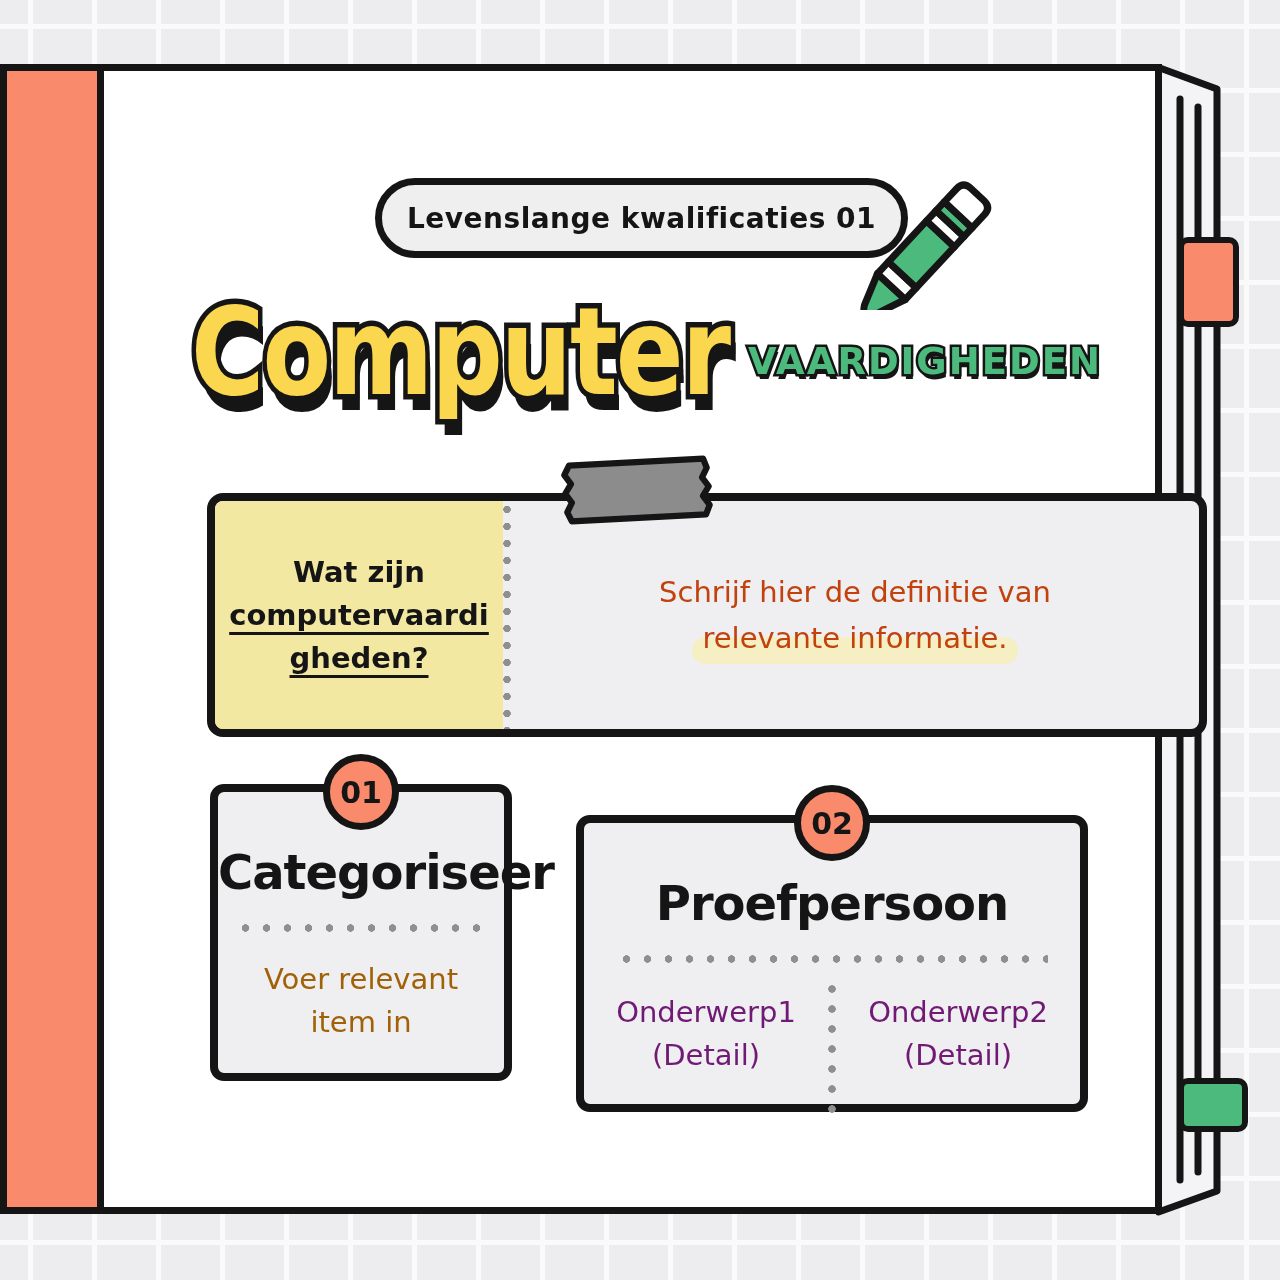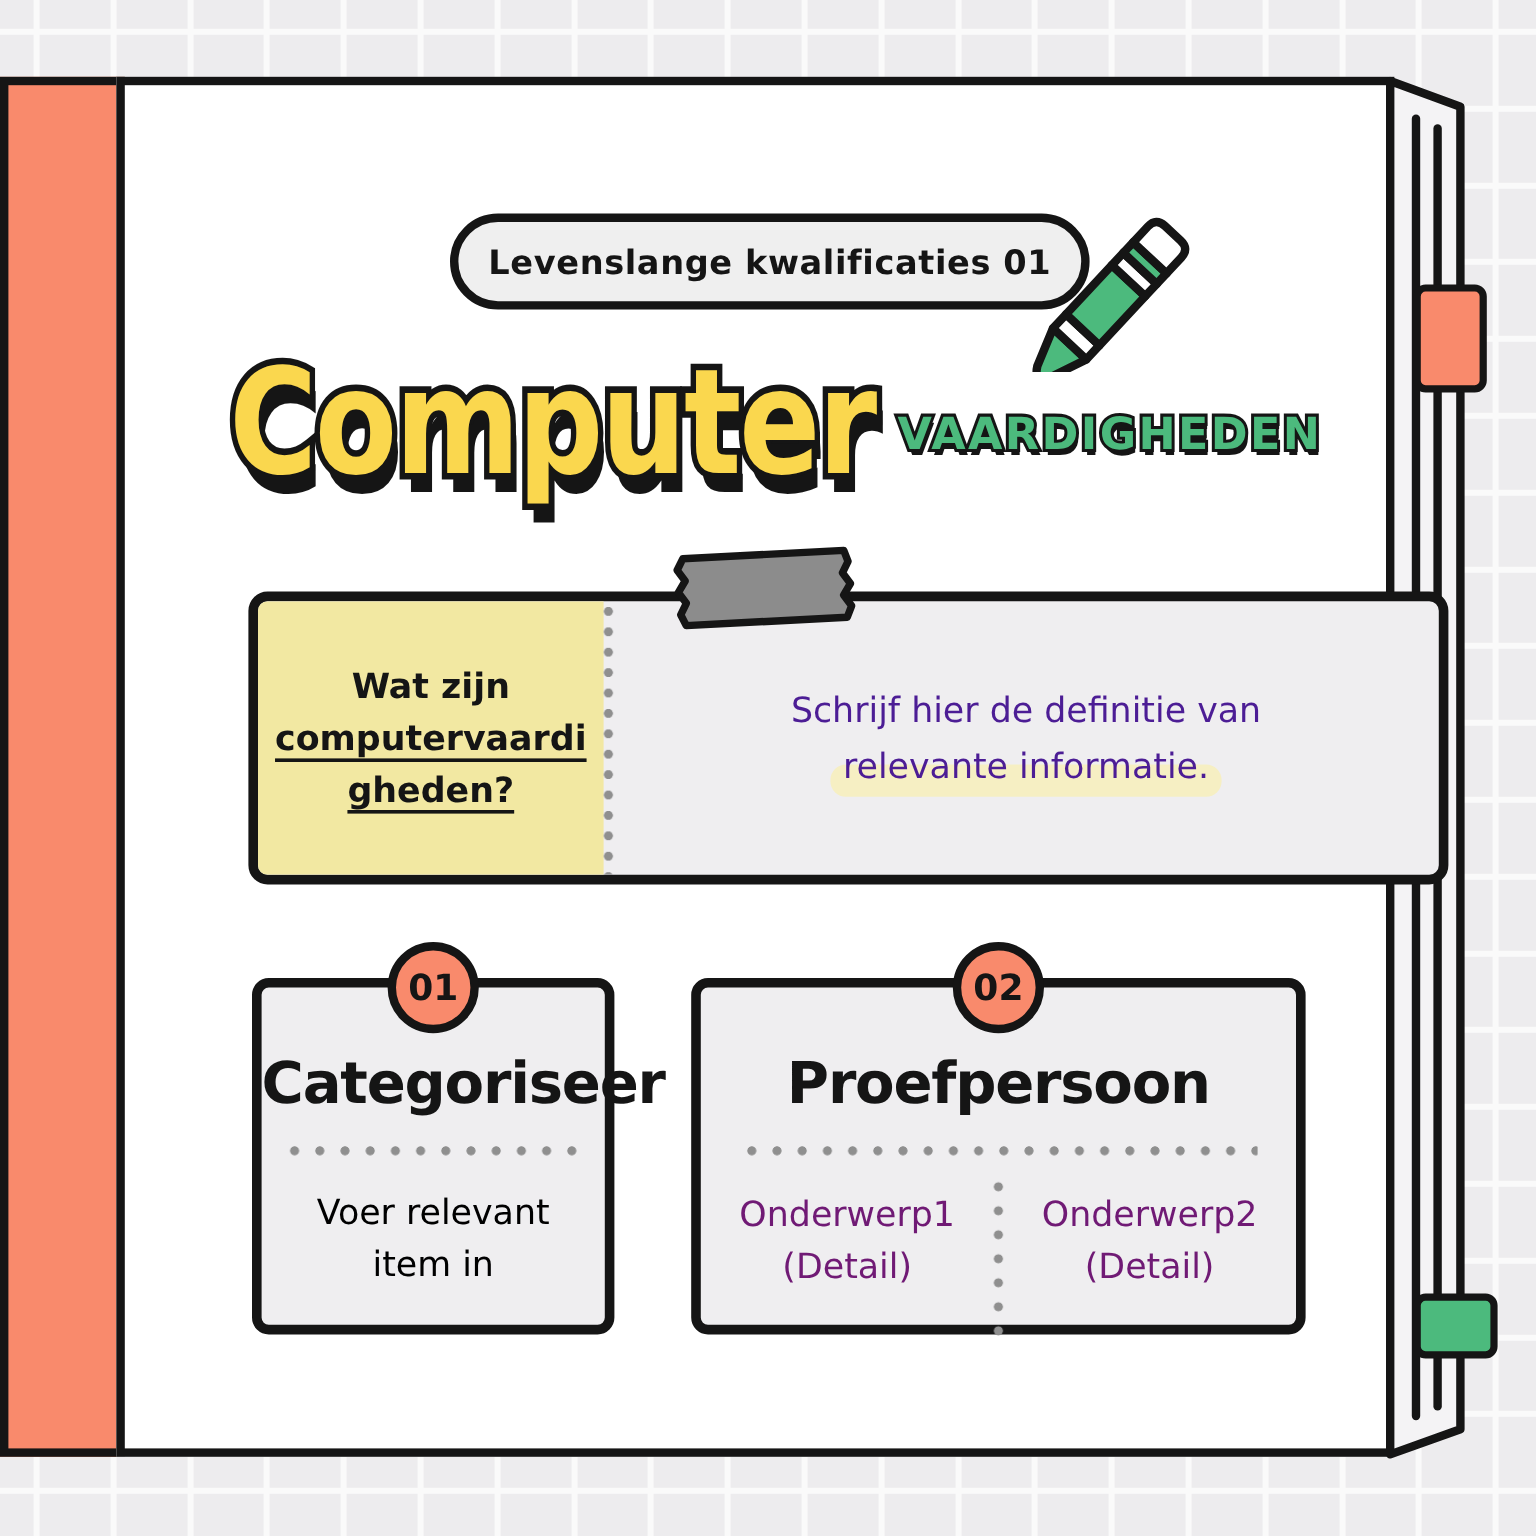--- a/index.html
+++ b/index.html
@@ -45,41 +45,41 @@
 
   
   .defbox{left:207px;top:493px;width:1000px;height:244px;border:8px solid var(--ink);
     border-radius:16px;background:var(--panel_gray);display:flex;overflow:hidden;}
   .q-panel{width:288px;background:var(--pale_yellow);display:flex;flex-direction:column;
     justify-content:center;align-items:center;text-align:center;}
   .q-panel span{font-size:29px;font-weight:bold;line-height:43px;}
   .q-panel span.u{text-decoration:underline;text-decoration-thickness:3px;text-underline-offset:7px;}
   .dots-v{width:8px;background:radial-gradient(circle,var(--dot) 0 3.5px,transparent 4px) center top/8px 17px repeat-y;}
   .body-panel{flex:1;display:flex;flex-direction:column;justify-content:center;align-items:center;text-align:center;}
-  .body-panel span{font-size:29px;line-height:46px;color:#4c1d95;}
+  .body-panel span{font-size:29px;line-height:46px;color:#c2410c;}
   .hl{position:relative;z-index:0;}
   .hl::before{content:"";position:absolute;left:-10px;right:-10px;top:22px;height:27px;
     background:var(--highlight);border-radius:13px;z-index:-1;}
   .tape{left:560px;top:455px;width:155px;height:70px;transform:rotate(-3deg);z-index:6;}
 
   
   .card{background:var(--panel_gray);border:8px solid var(--ink);border-radius:14px;text-align:center;}
-  .card1{left:210px;top:815px;width:302px;height:297px;padding-top:52px;}
+  .card1{left:210px;top:784px;width:302px;height:297px;padding-top:52px;}
   .card2{left:576px;top:815px;width:512px;height:297px;padding-top:52px;}
   .num{position:absolute;top:-38px;width:76px;height:76px;border-radius:50%;background:var(--coral);
     border:7px solid var(--ink);display:flex;align-items:center;justify-content:center;
     font-size:30px;font-weight:bold;}
   .card1 .num{left:105px;}
   .card2 .num{left:210px;}
   .card-title{font-size:48px;font-weight:bold;letter-spacing:-1px;}
   .dots-h{height:8px;margin:24px auto 0;
     background:radial-gradient(circle,var(--dot) 0 3.5px,transparent 4px) left center/21px 8px repeat-x;}
   .card1 .dots-h{width:252px;}
   .card2 .dots-h{width:432px;}
-  .card-body{margin-top:26px;font-size:29px;line-height:43px;color:#000000;}
+  .card-body{margin-top:26px;font-size:29px;line-height:43px;color:#a16207;}
   .cols{display:flex;margin-top:16px;align-items:stretch;}
   .col{flex:1;font-size:29px;line-height:43px;color:#701a75;padding-top:12px;}
   .cols .dots-vv{width:8px;height:136px;
     background:radial-gradient(circle,var(--dot) 0 3.5px,transparent 4px) center top/8px 20px repeat-y;}
 </style>
 </head>
 <body>
 
 <div class="abs spine"></div>
 <div class="abs page"></div>

